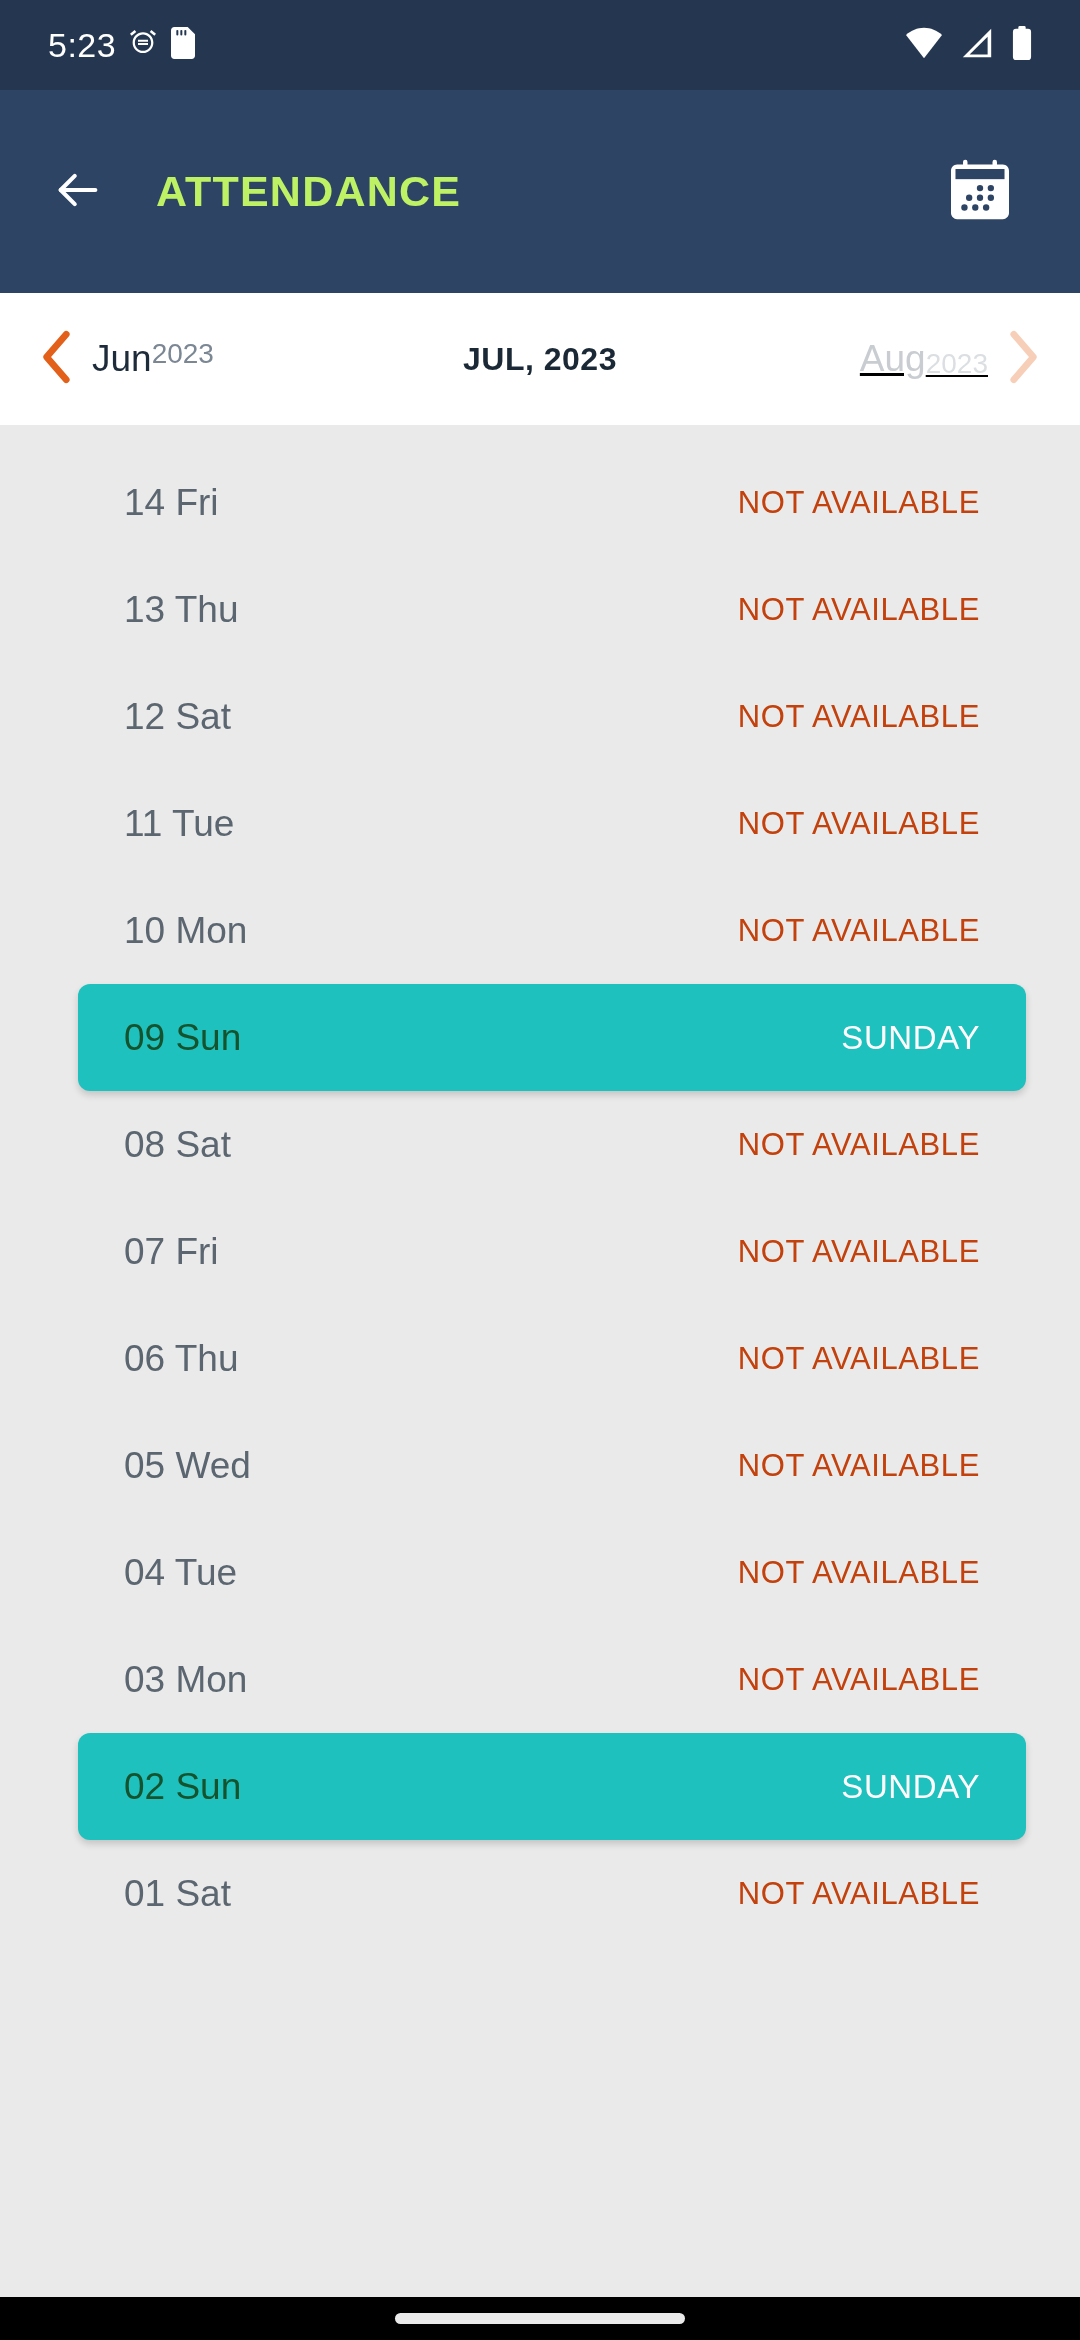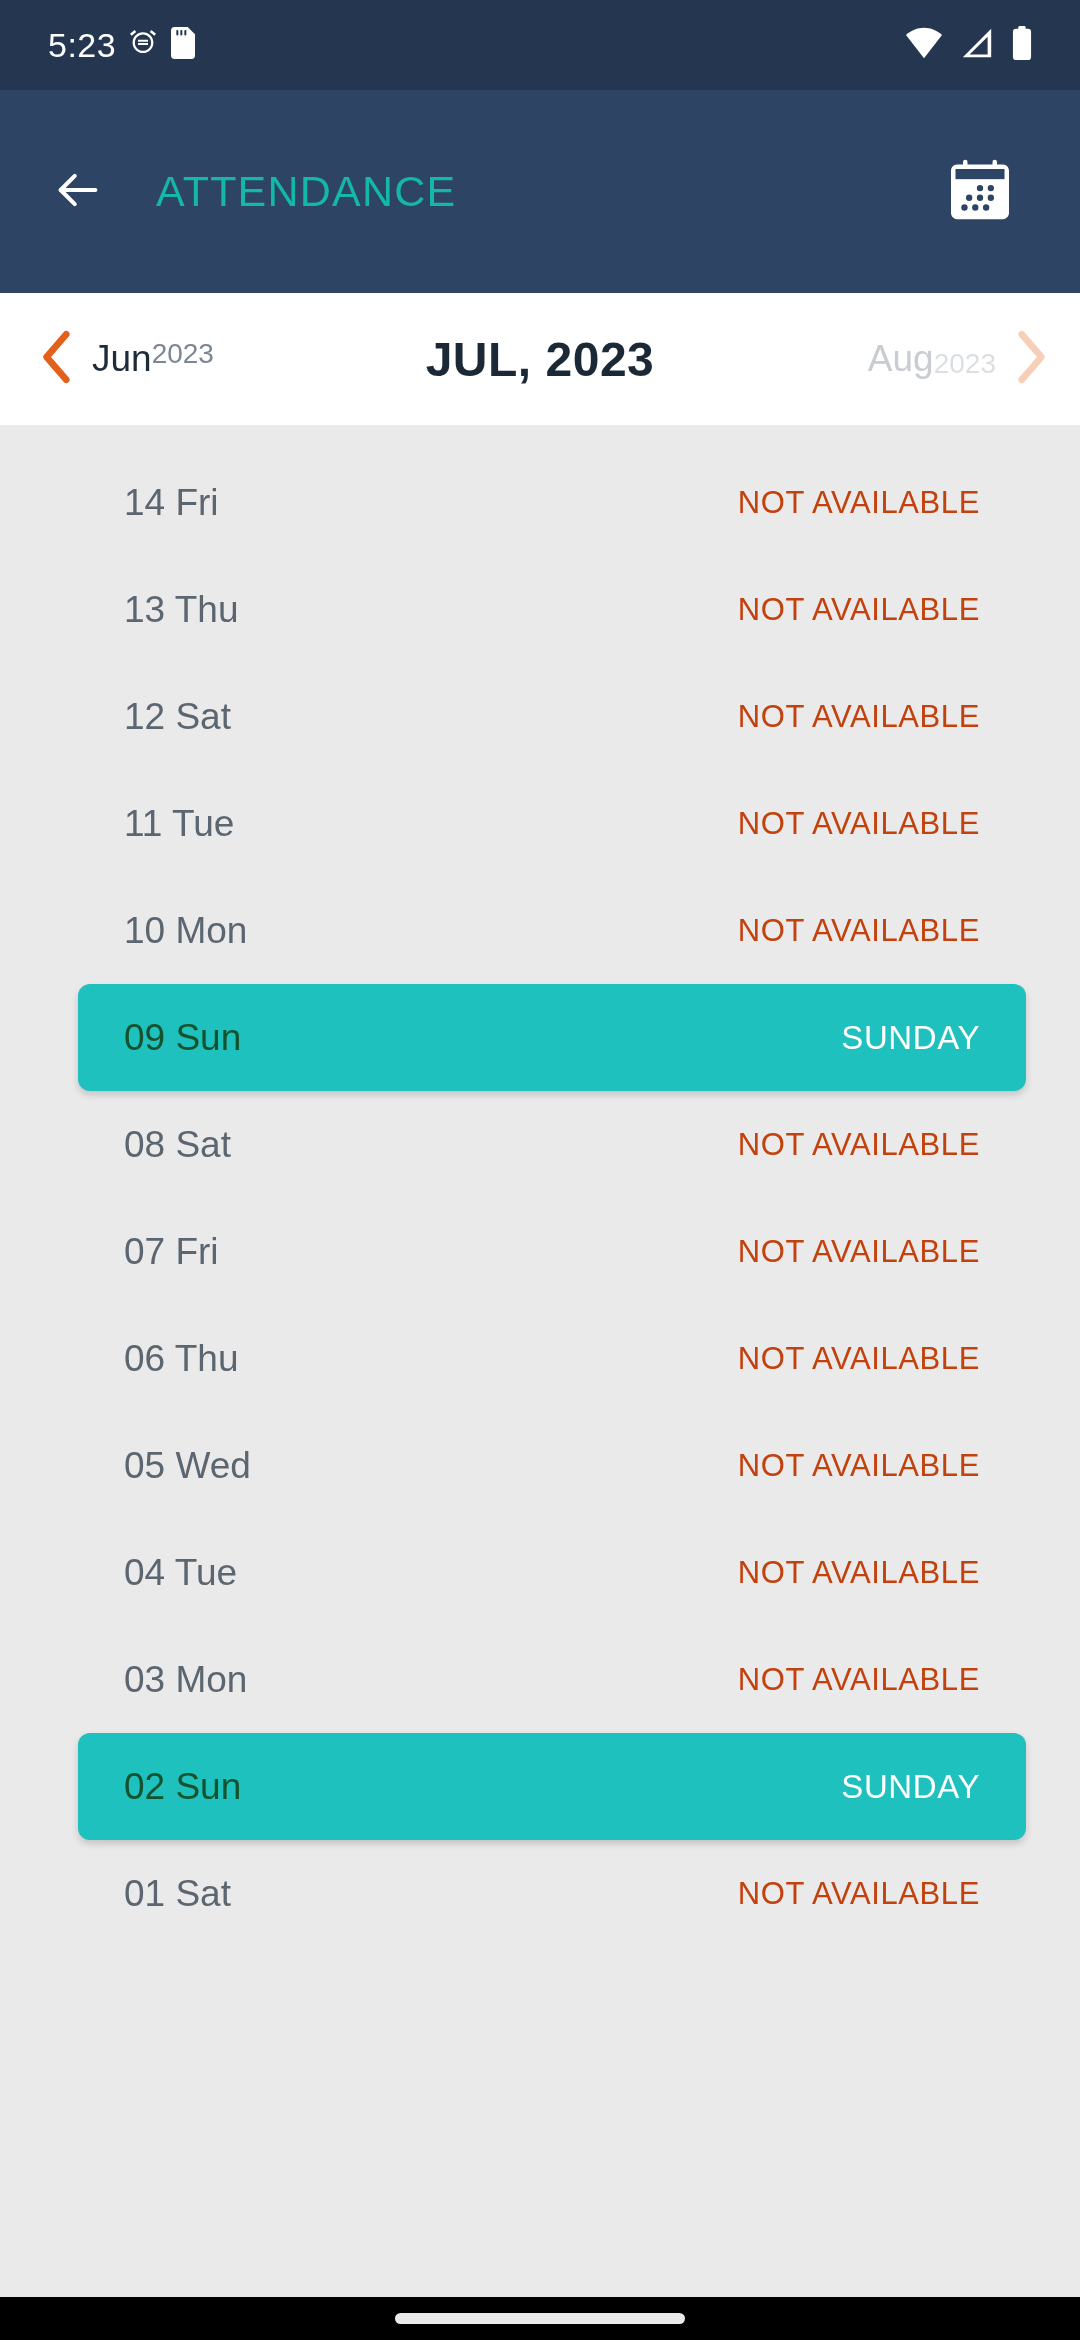--- a/index.html
+++ b/index.html
@@ -28,48 +28,48 @@
     position:absolute; top:90px; left:0; width:1080px; height:203px;
     background:#2e4465;
     display:flex; align-items:center;
   }
   #back-button {
     width:108px; height:108px; margin-left:24px;
     display:flex; align-items:center; justify-content:center;
     border-radius:54px;
   }
   #app-title {
-    color:#14b8a6; font-size:43px; font-weight:normal;
+    color:#bef264; font-size:43px; font-weight:bold;
     letter-spacing:1.2px; margin-left:24px;
   }
   #calendar-button {
     margin-left:auto; margin-right:52px;
     width:96px; height:96px;
     display:flex; align-items:center; justify-content:center;
   }
 
   
   #month-nav {
     position:absolute; top:293px; left:0; width:1080px; height:132px;
     background:#ffffff;
     display:flex; align-items:center;
   }
   .month-side { display:flex; align-items:center; width:310px; }
   #month-prev { padding-left:38px; gap:14px; }
-  #month-next { padding-right:30px; gap:14px; justify-content:flex-end; margin-left:auto; }
+  #month-next { padding-right:38px; gap:14px; justify-content:flex-end; margin-left:auto;text-decoration:underline; }
   .month-txt { display:flex; flex-direction:row; line-height:1.08; }
   .month-name { font-size:37px; }
   .month-year { font-size:28px; }
   #prev-name  { color:#1e2b3a; }
   #prev-year  { color:#7c8794; }
   #next-name  { color:#c9cdd1; }
   #next-year  { color:#dcdfe2; }
   #month-current {
     position:absolute; left:0; width:1080px; text-align:center;
-    font-size:48px; font-weight:bold; color:#1b2836; letter-spacing:.5px;
+    font-size:32px; font-weight:bold; color:#1b2836; letter-spacing:.5px;
   }
 
   
   #day-list {
     position:absolute; top:425px; left:0; width:1080px; height:1928px;
     background:#ebeaea;
     padding-top:24px;
     padding-left:24px;
   }
   .day-row {

